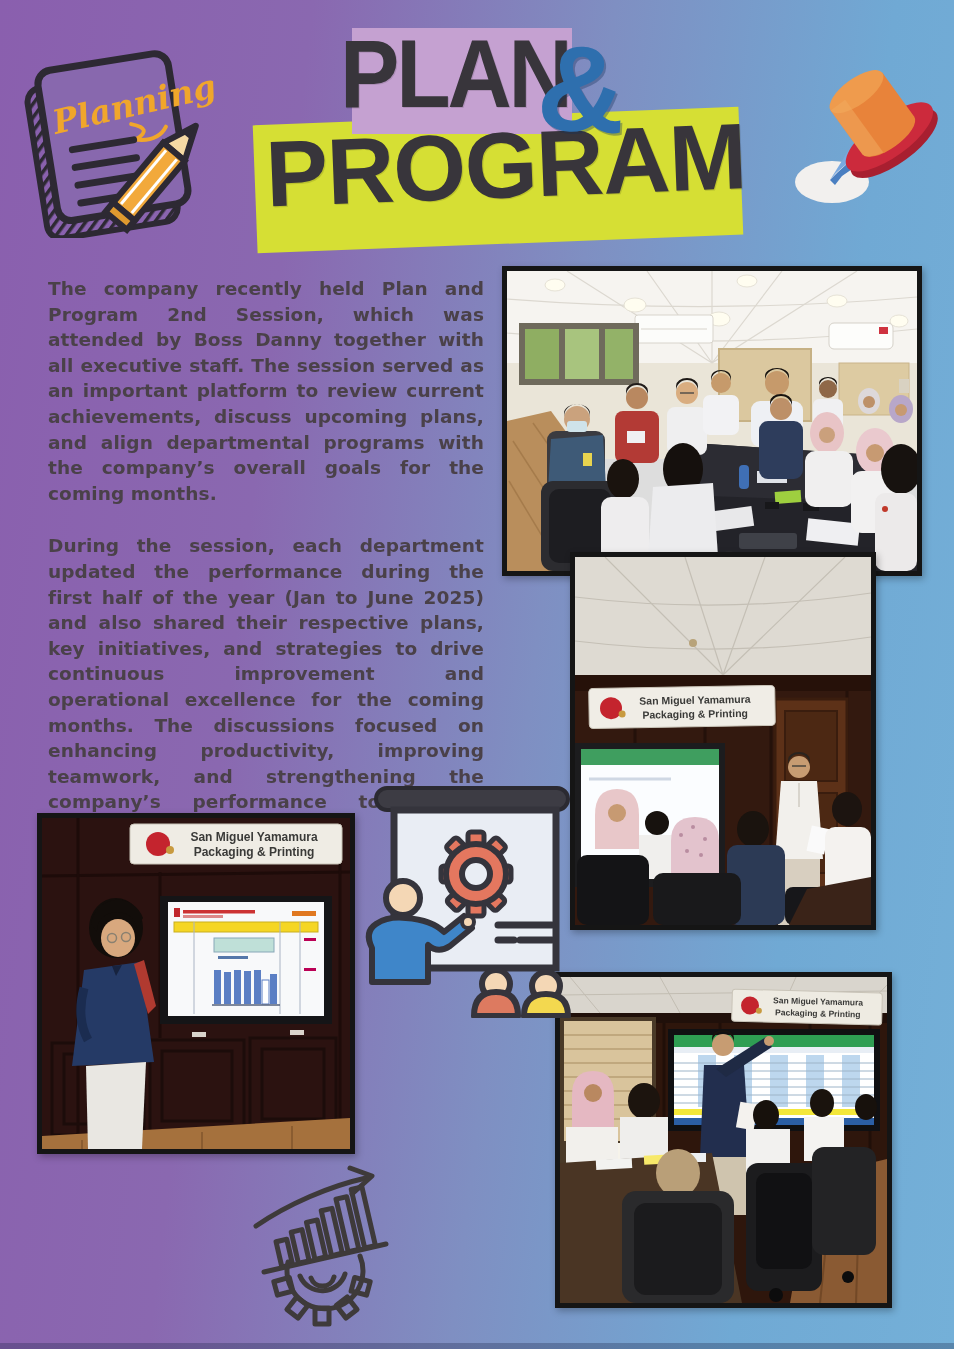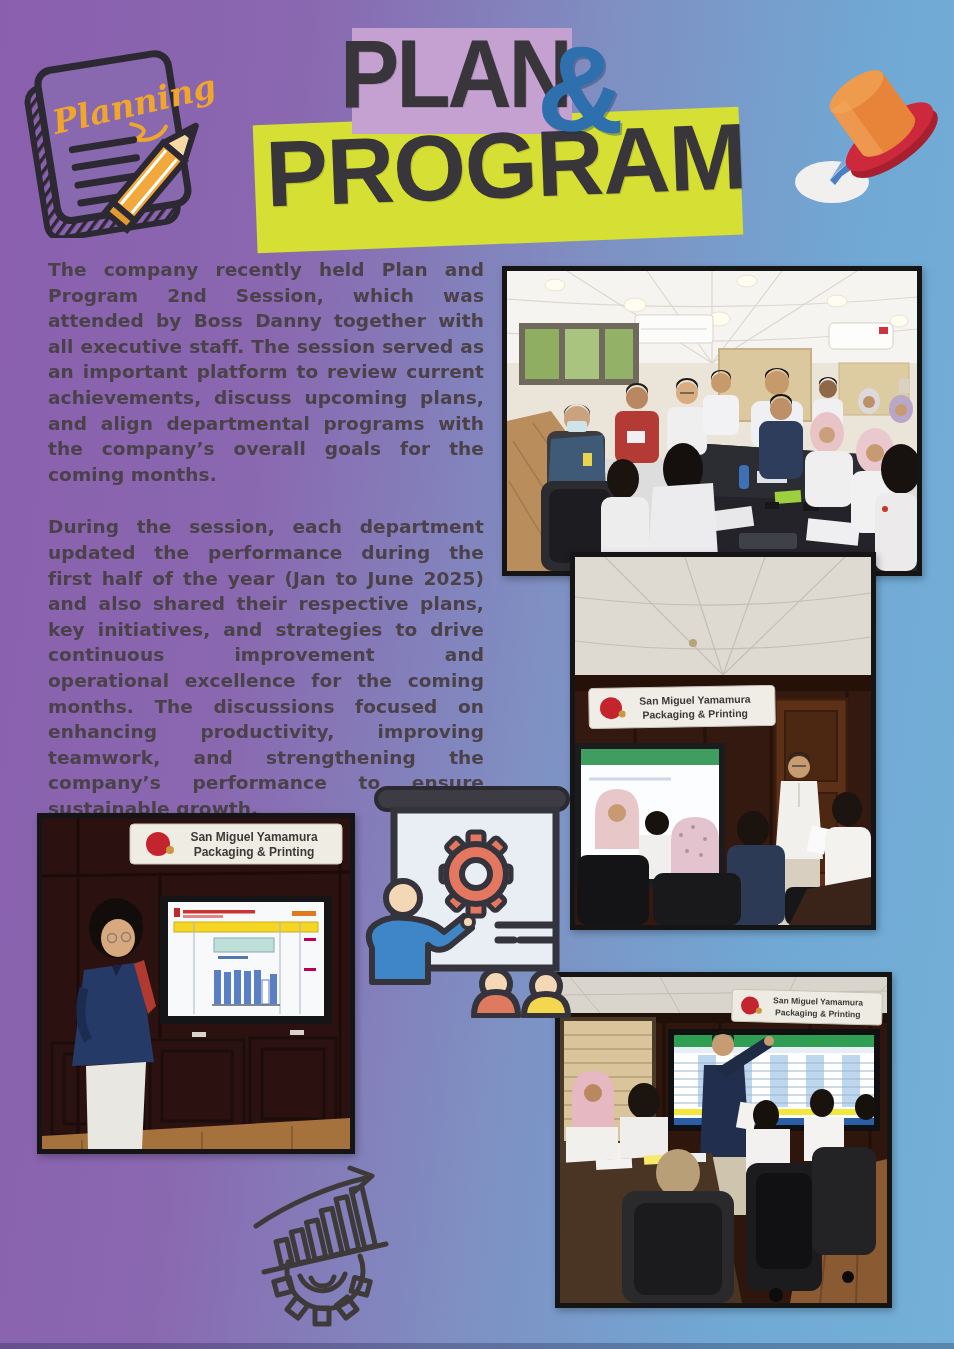--- a/index.html
+++ b/index.html
@@ -24,21 +24,21 @@
     transform:rotate(3deg);transform-origin:left top;
     text-shadow:2px 2px 0 rgba(20,50,90,.35);
   }
   .title-program{
     left:264px;top:128px;z-index:5;color:#38353b;
     font:900 82px/1 "Liberation Sans",sans-serif;letter-spacing:-1px;
     transform:rotate(-2.2deg) scale(1.14,1.14);transform-origin:left top;
     text-shadow:1px 1px 0 rgba(0,0,0,.12);
   }
   
-  .article{left:48px;top:257px;width:436px;z-index:4;}
+  .article{left:48px;top:276px;width:436px;z-index:4;}
   .article p{
     margin:0 0 27px 0;color:#4a4149;text-align:justify;
     font:700 18.5px/25.6px "DejaVu Sans",sans-serif;letter-spacing:.1px;
   }
   
   .photo{border:5px solid #151515;box-sizing:border-box;box-shadow:2px 3px 7px rgba(0,0,0,.28);background:#ddd;}
   .photo svg{display:block;width:100%;height:100%;}
   .photo1{left:502px;top:266px;width:420px;height:310px;z-index:10;}
   .photo2{left:570px;top:552px;width:306px;height:378px;z-index:20;}
   .photo3{left:37px;top:813px;width:318px;height:341px;z-index:10;}

